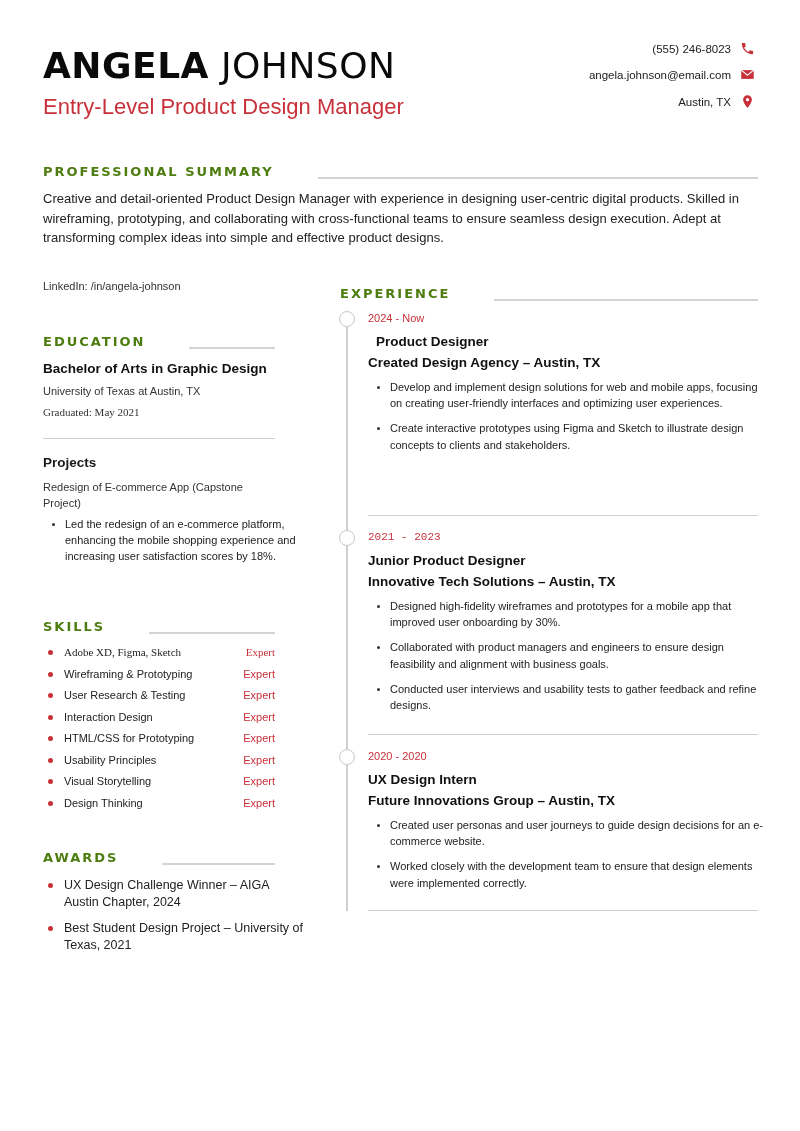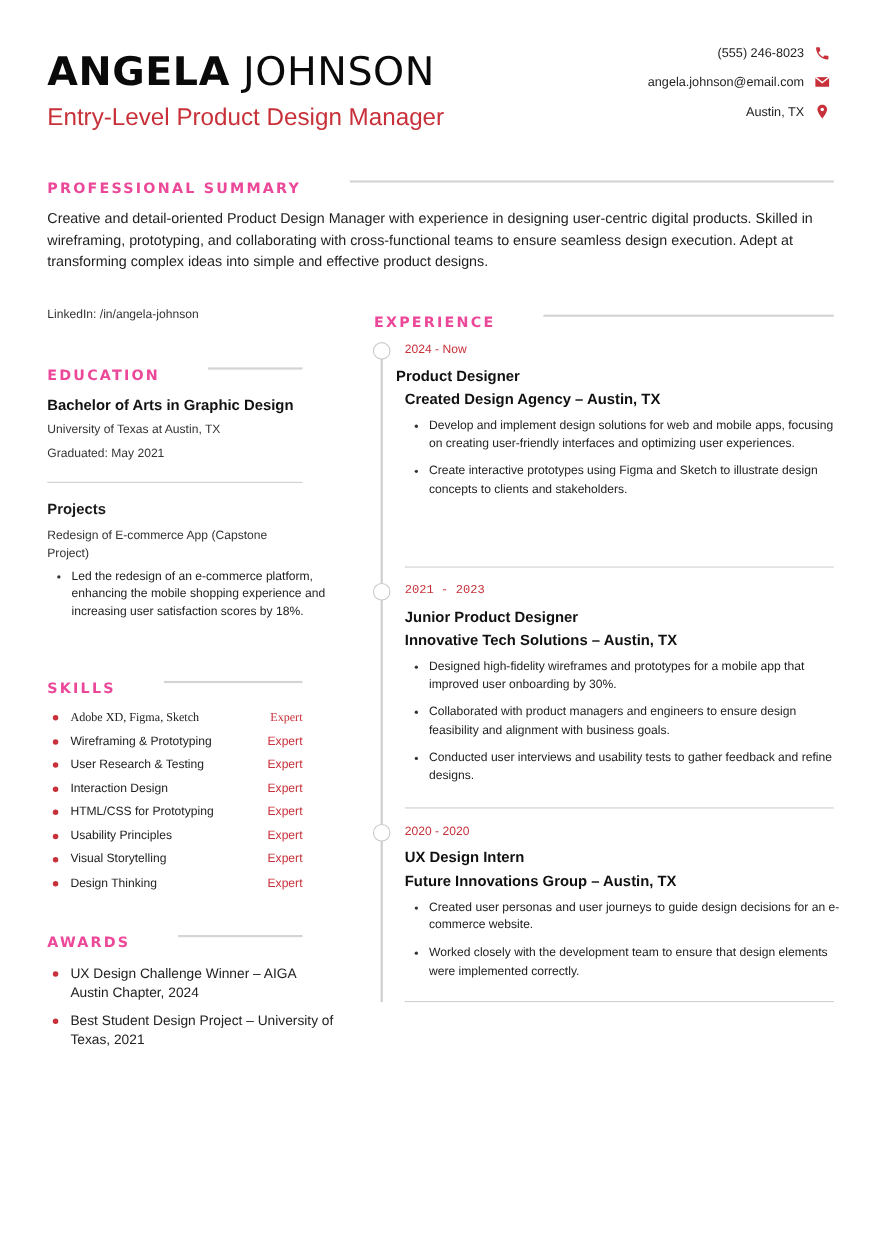--- a/index.html
+++ b/index.html
@@ -4,21 +4,21 @@
 <style>
   html, body { margin:0; padding:0; background:#fff; }
   body { width:800px; height:1131px; position:relative; font-family:"Liberation Sans", sans-serif; color:#1a1a1a; overflow:hidden; }
   .abs { position:absolute; }
   .name { left:43px; top:44px; font-family:"DejaVu Sans", sans-serif; font-size:36px; letter-spacing:0.5px; line-height:44px; white-space:nowrap; color:#0a0a0a; }
   .name .first { font-weight:bold; }
   .name .last { font-weight:normal; font-family:"DejaVu Sans", sans-serif; }
   .title { left:43px; top:94px; font-size:22px; color:#c8313a; white-space:nowrap; }
   .contact { right:45px; width:300px; text-align:right; font-size:11.5px; color:#222; display:flex; justify-content:flex-end; align-items:center; gap:9px; }
   .contact svg { width:15px; height:15px; display:block; }
-  .sec-h { font-family:"DejaVu Sans", sans-serif; font-weight:bold; font-size:13px; letter-spacing:2px; color:#ec4899; display:flex; align-items:flex-start; white-space:nowrap;gap:36px; }
+  .sec-h { font-family:"DejaVu Sans", sans-serif; font-weight:bold; font-size:13px; letter-spacing:2px; color:#4d7c0f; display:flex; align-items:flex-end; white-space:nowrap;gap:36px; }
   .sec-h .line { flex:1; height:2px; background:#d4d4d4; margin-left:8px; }
   .summary { left:43px; top:189px; width:715px; font-size:13px; line-height:19.5px; color:#222; }
   .small { font-size:11px; color:#333; }
   .edu-deg { font-size:13.5px; font-weight:bold; color:#111; }
   .hr { height:1px; background:#cfcfcf; }
   .proj-h { font-size:13.5px; font-weight:bold; }
   ul.bul { margin:0; padding:0; list-style:none; }
   ul.bul li { position:relative; padding-left:22px; font-size:11px; line-height:16.2px; color:#222; }
   ul.bul li::before { content:""; position:absolute; left:9px; top:7px; width:3px; height:3px; border-radius:50%; background:#333; }
   .skill { left:43px; width:232px; display:flex; justify-content:space-between; font-size:11px; color:#222; }
@@ -73,21 +73,21 @@
 <div class="abs summary">Creative and detail-oriented Product Design Manager with experience in designing user-centric digital products. Skilled in wireframing, prototyping, and collaborating with cross-functional teams to ensure seamless design execution. Adept at transforming complex ideas into simple and effective product designs.</div>
 
 <div class="abs small" style="left:43px; top:280px;">LinkedIn: /in/angela-johnson</div>
 
 <div class="abs sec-h" style="left:43px; top:334px; width:232px;">
     <span>EDUCATION</span>
     <span class="line"></span>
   </div>
 <div class="abs edu-deg" style="left:43px; top:361px;">Bachelor of Arts in Graphic Design</div>
 <div class="abs small" style="left:43px; top:385px;">University of Texas at Austin, TX</div>
-<div class="abs small" style="left:43px; top:406px;">Graduated: May 2021</div>
+<div class="abs small" style="left:43px; top:406px;font-family:Liberation Serif, serif;">Graduated: May 2021</div>
 <div class="abs hr" style="left:43px; top:438px; width:232px;"></div>
 
 <div class="abs proj-h" style="left:43px; top:455px;">Projects</div>
 <div class="abs small" style="left:43px; top:479px; width:230px; line-height:16px;">Redesign of E-commerce App (Capstone Project)</div>
 <ul class="abs bul" style="left:43px; top:516px; width:255px;">
   <li>Led the redesign of an e-commerce platform, enhancing the mobile shopping experience and increasing user satisfaction scores by 18%.</li>
 </ul>
 
 <div class="abs sec-h" style="left:43px; top:619px; width:232px;">
     <span>SKILLS</span>
@@ -134,21 +134,21 @@
 <div class="abs award" style="top:920px;">Best Student Design Project – University of Texas, 2021</div>
 
 <div class="abs sec-h" style="left:340px; top:286px; width:418px;">
     <span>EXPERIENCE</span>
     <span class="line"></span>
   </div>
 <div class="abs tl-line"></div>
 
 <div class="abs tl-dot" style="left:339px; top:311px;"></div>
 <div class="abs date" style="left:368px; top:312px;">2024 - Now</div>
-<div class="abs job" style="left:360px; top:334px;">Product Designer</div>
+<div class="abs job" style="left:376px; top:334px;">Product Designer</div>
 <div class="abs job" style="left:368px; top:355px;">Created Design Agency – Austin, TX</div>
 <ul class="abs bul exp-ul" style="top:379px;">
   <li style="margin-bottom:9px;">Develop and implement design solutions for web and mobile apps, focusing on creating user-friendly interfaces and optimizing user experiences.</li>
   <li>Create interactive prototypes using Figma and Sketch to illustrate design concepts to clients and stakeholders.</li>
 </ul>
 <div class="abs hr" style="left:368px; top:515px; width:390px;"></div>
 
 <div class="abs tl-dot" style="left:339px; top:530px;"></div>
 <div class="abs date" style="left:368px; top:531px;font-family:Liberation Mono, monospace;">2021 - 2023</div>
 <div class="abs job" style="left:368px; top:553px;">Junior Product Designer</div>

